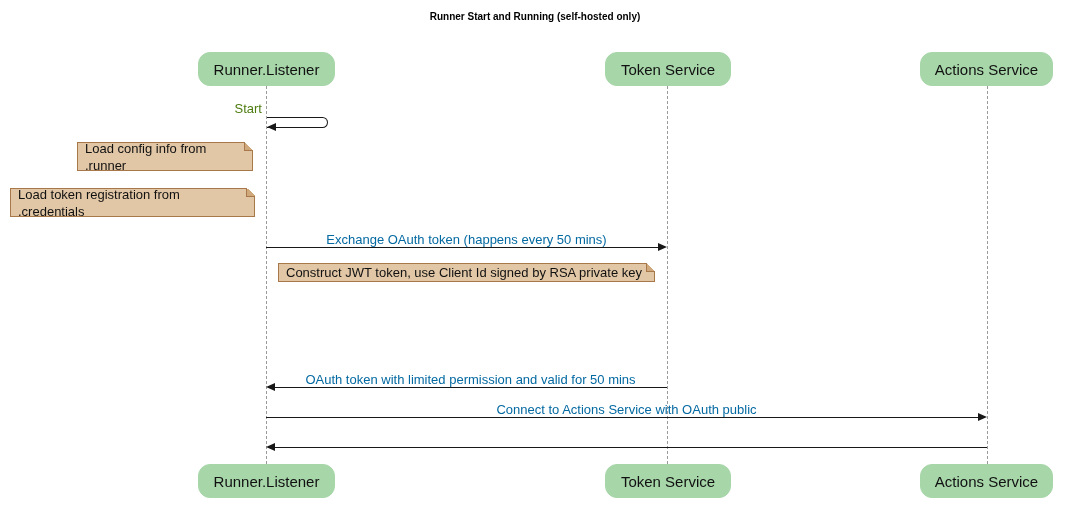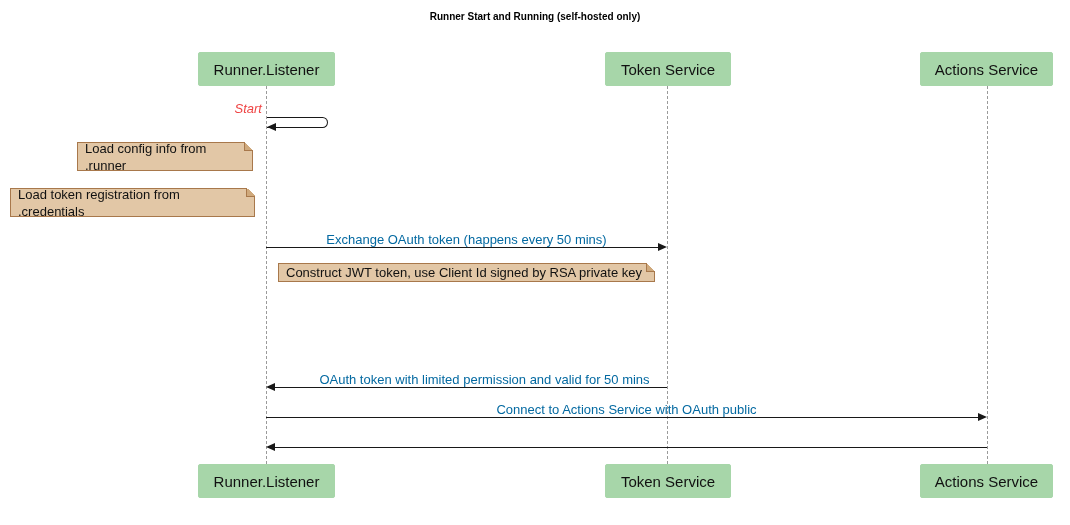--- a/index.html
+++ b/index.html
@@ -10,21 +10,21 @@
   .title{
     position:absolute;left:0;right:0;top:11px;text-align:center;
     font-size:10px;font-weight:bold;color:#000;
   }
   .lifeline{
     position:absolute;top:86px;height:378px;width:0;
     border-left:1px dashed #9a9a9a;
   }
   .participant{
     position:absolute;height:34px;background:#a7d6a9;border:1px solid #a7d6a9;
-    border-radius:2px;display:flex;align-items:center;justify-content:center;
+    border-radius:12px;display:flex;align-items:center;justify-content:center;
     font-size:15px;color:#111;box-sizing:border-box;
   }
   .note{
     position:absolute;background:#e2c7a6;border:1px solid #a8784b;
     font-size:13px;color:#111;box-sizing:border-box;
     display:flex;align-items:center;padding:3px 8px 3px 7px;
     white-space:pre-line;line-height:17px;
   }
   .fold{
     position:absolute;top:-1px;right:-1px;width:9px;height:9px;
@@ -49,21 +49,21 @@
     border-top:4px solid transparent;border-bottom:4px solid transparent;
     border-right:9px solid #181818;
   }
   .self-loop{
     position:absolute;left:267px;top:117px;width:60px;height:9px;
     border:1px solid #181818;border-left:none;border-radius:0 6px 6px 0;
     box-sizing:content-box;
   }
   .self-label{
     position:absolute;left:180px;width:82px;top:102px;height:14px;
-    line-height:14px;font-size:13px;text-align:right;color:#ef4444;font-style:italic;
+    line-height:14px;font-size:13px;text-align:right;color:#4d7c0f;
   }
 </style>
 </head>
 <body>
 
 <div class="diagram">
 
   <div class="title">Runner Start and Running (self-hosted only)</div>
 
   <div class="lifeline" style="left:266px;"></div>
@@ -91,21 +91,21 @@
   <div class="msg-label" style="left:266px;top:233px;width:401px;">Exchange OAuth token (happens every 50 mins)</div>
   <div class="msg-line" style="left:266px;top:247px;width:394px;"></div>
   <div class="arrow-right" style="left:658px;top:243px;"></div>
 
   <div class="note" style="left:278px;top:263px;width:377px;height:19px;">
     <span>Construct JWT token, use Client Id signed by RSA private key</span>
     <span class="fold"></span>
   </div>
 
 
-  <div class="msg-label" style="left:284px;top:373px;width:401px;">OAuth token with limited permission and valid for 50 mins</div>
+  <div class="msg-label" style="left:270px;top:373px;width:401px;">OAuth token with limited permission and valid for 50 mins</div>
   <div class="msg-line" style="left:273px;top:387px;width:394px;"></div>
   <div class="arrow-left" style="left:266px;top:383px;"></div>
 
   <div class="msg-label" style="left:266px;top:403px;width:721px;">Connect to Actions Service with OAuth public</div>
   <div class="msg-line" style="left:266px;top:417px;width:714px;"></div>
   <div class="arrow-right" style="left:978px;top:413px;"></div>
 
   <div class="msg-line" style="left:273px;top:447px;width:714px;"></div>
   <div class="arrow-left" style="left:266px;top:443px;"></div>
 

